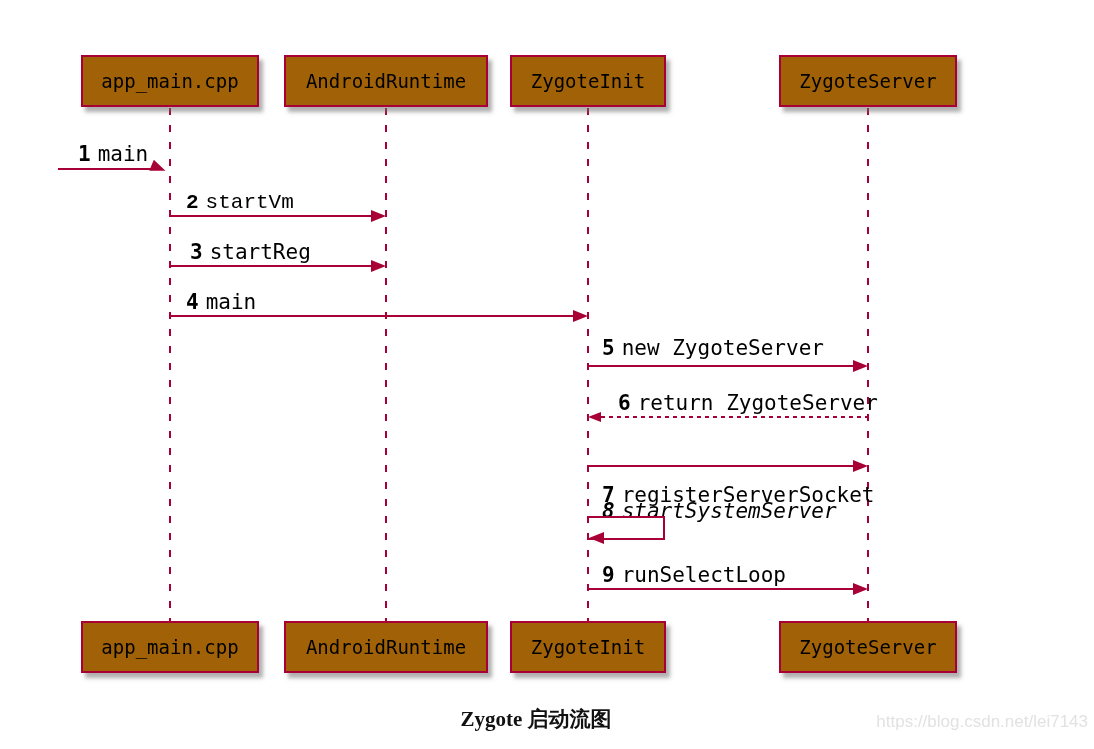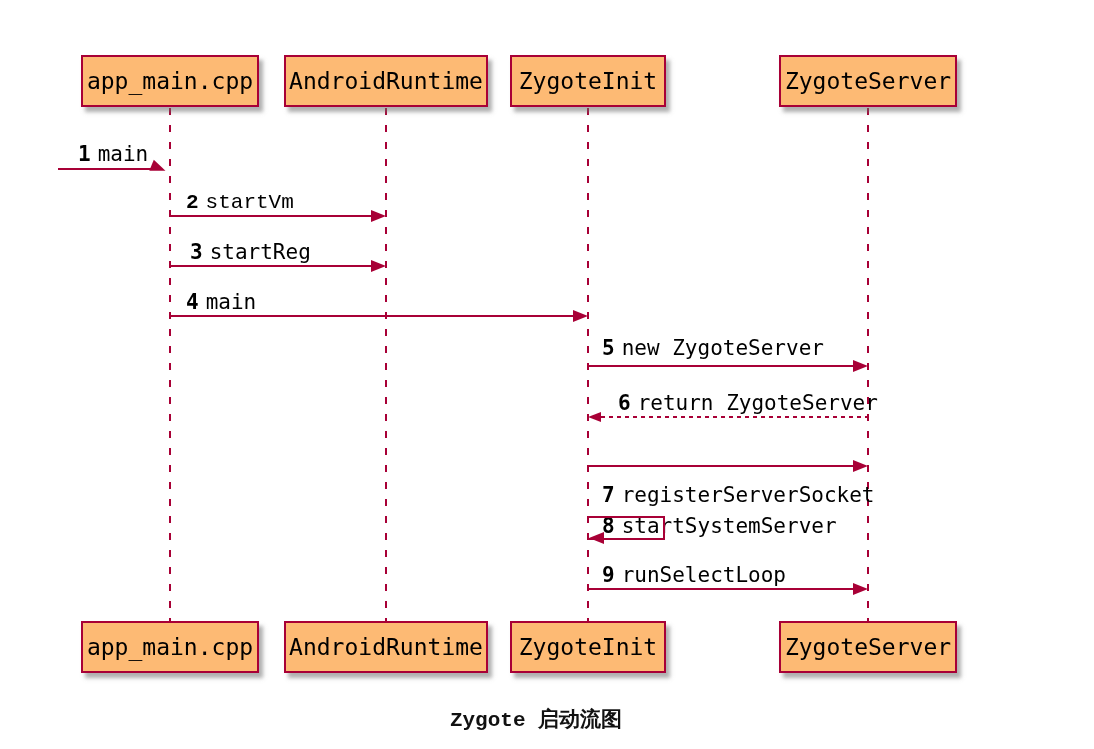--- a/index.html
+++ b/index.html
@@ -8,27 +8,27 @@
     width: 1094px;
     height: 749px;
     background: #ffffff;
     overflow: hidden;
     font-family: "DejaVu Sans Mono", "Liberation Mono", monospace;
   }
   
   .pbox {
     position: absolute;
     height: 48px;
-    background: #fdba74;
+    background: #a16207;
     border: 2px solid #A80036;
     box-shadow: 4px 5px 4px rgba(110,110,110,0.55);
     display: flex;
     align-items: center;
     justify-content: center;
-    font-size: 23px;
+    font-size: 19px;
     color: #000000;
     white-space: nowrap;
   }
   
   .lifeline {
     position: absolute;
     width: 2px;
     top: 108px;
     height: 513px;
     background: repeating-linear-gradient(180deg, #A80036 0 7px, transparent 7px 17px);
@@ -80,21 +80,21 @@
     border-right: 2px solid #A80036;
     border-bottom: 2px solid #A80036;
   }
   
   .caption {
     position: absolute;
     left: 0;
     top: 705px;
     width: 1072px;
     text-align: center;
-    font-family: Liberation Mono, monospace;
+    font-family: Liberation Serif, serif;
     font-weight: bold;
     font-size: 21px;
     color: #111111;
   }
   .watermark {
     position: absolute;
     right: 6px;
     top: 712px;
     font-family: "Liberation Sans", sans-serif;
     font-size: 17px;
@@ -172,31 +172,32 @@
 
   <div>
     <div class="msg-label" style="left:602px; top:442px;margin-top:43px;">
       <b>7</b><span>registerServerSocket</span>
     </div>
     <div class="msg-line" style="left:587px; top:465px; width:266px;"></div>
     <div class="ah-r" style="left:853px; top:460px;"></div>
   </div>
 
   <div>
-    <div class="msg-label" style="left:602px; top:516px;">
+    <div class="msg-label" style="left:602px; top:501px;font-style:italic;">
       <b>8</b><span>startSystemServer</span>
     </div>
     <div class="self-loop" style="left:589px; top:516px; width:74px; height:20px;"></div>
     <div class="ah-l" style="left:589px; top:532px;"></div>
   </div>
 
   <div>
     <div class="msg-label" style="left:602px; top:565px;">
       <b>9</b><span>runSelectLoop</span>
     </div>
     <div class="msg-line" style="left:587px; top:588px; width:266px;"></div>
     <div class="ah-r" style="left:853px; top:583px;"></div>
   </div>
 
   <div class="caption">Zygote 启动流图</div>
 
+  <div class="watermark">https://blog.csdn.net/lei7143</div>
 
 </div>
 
 </body></html>

